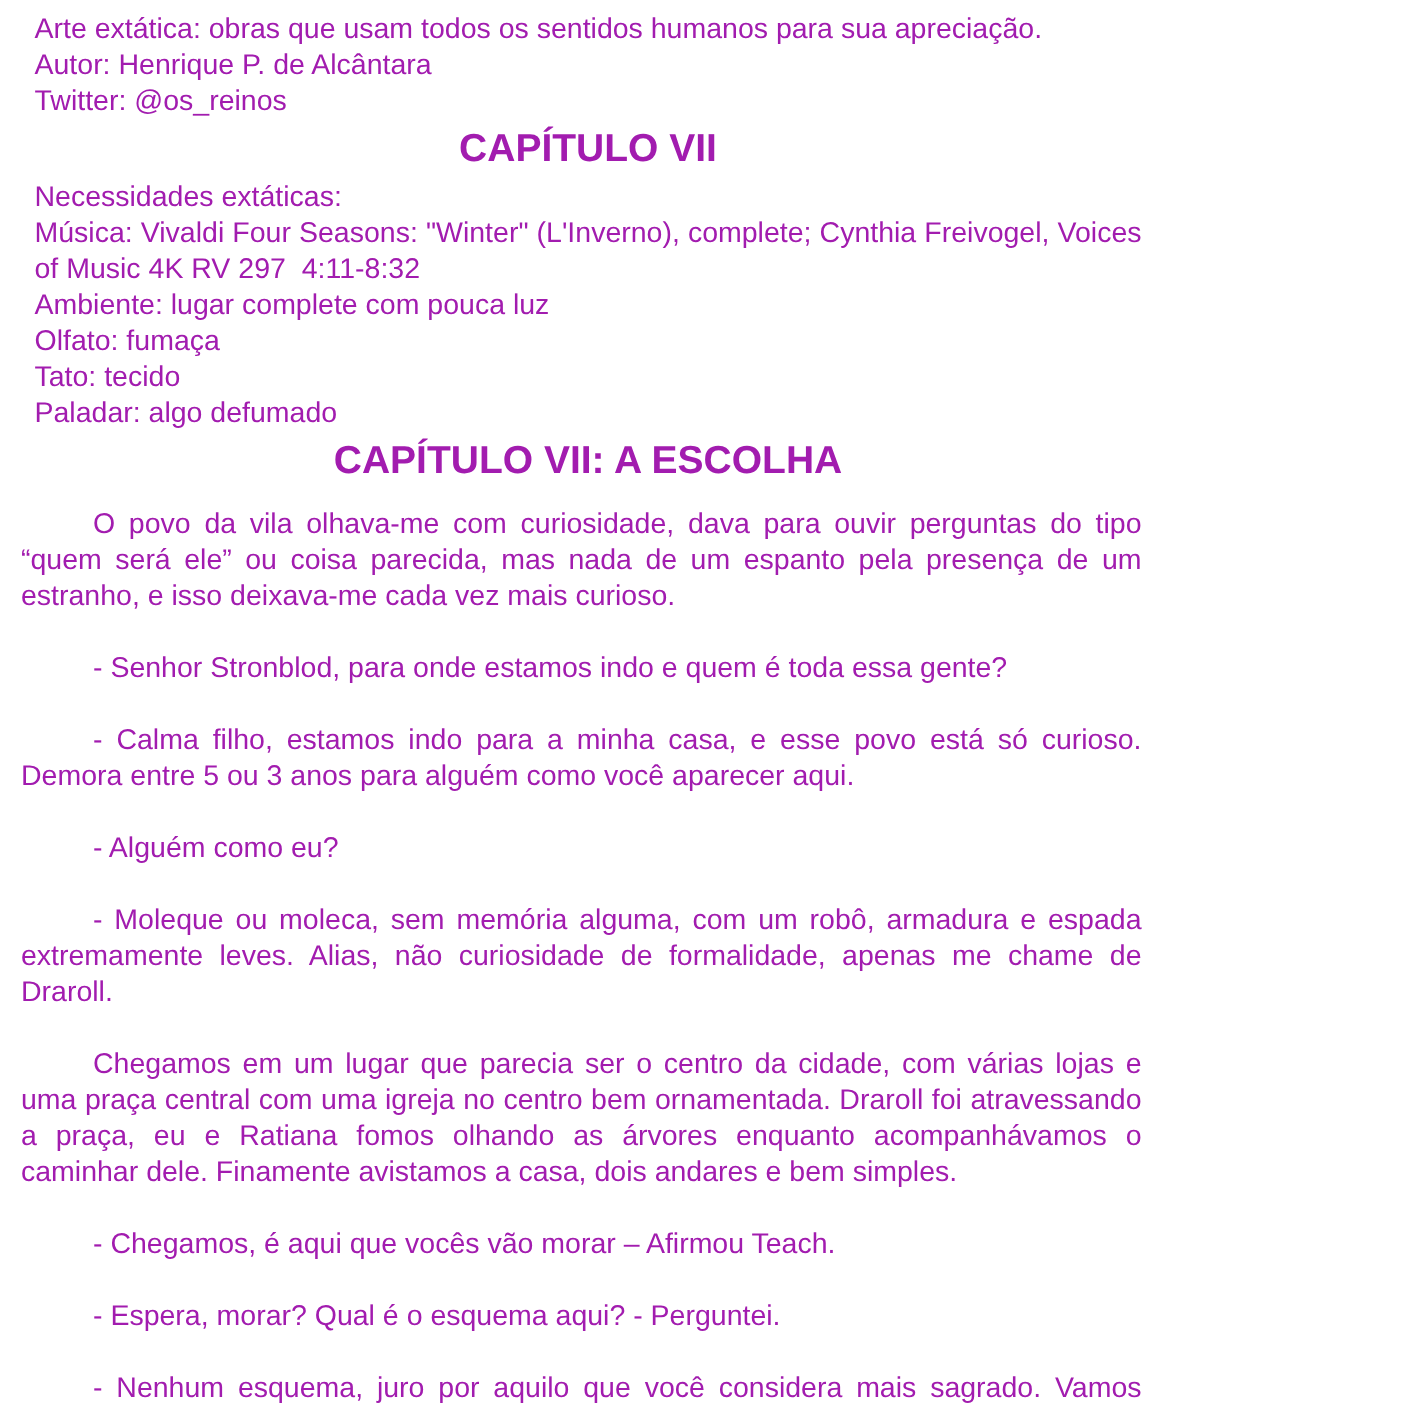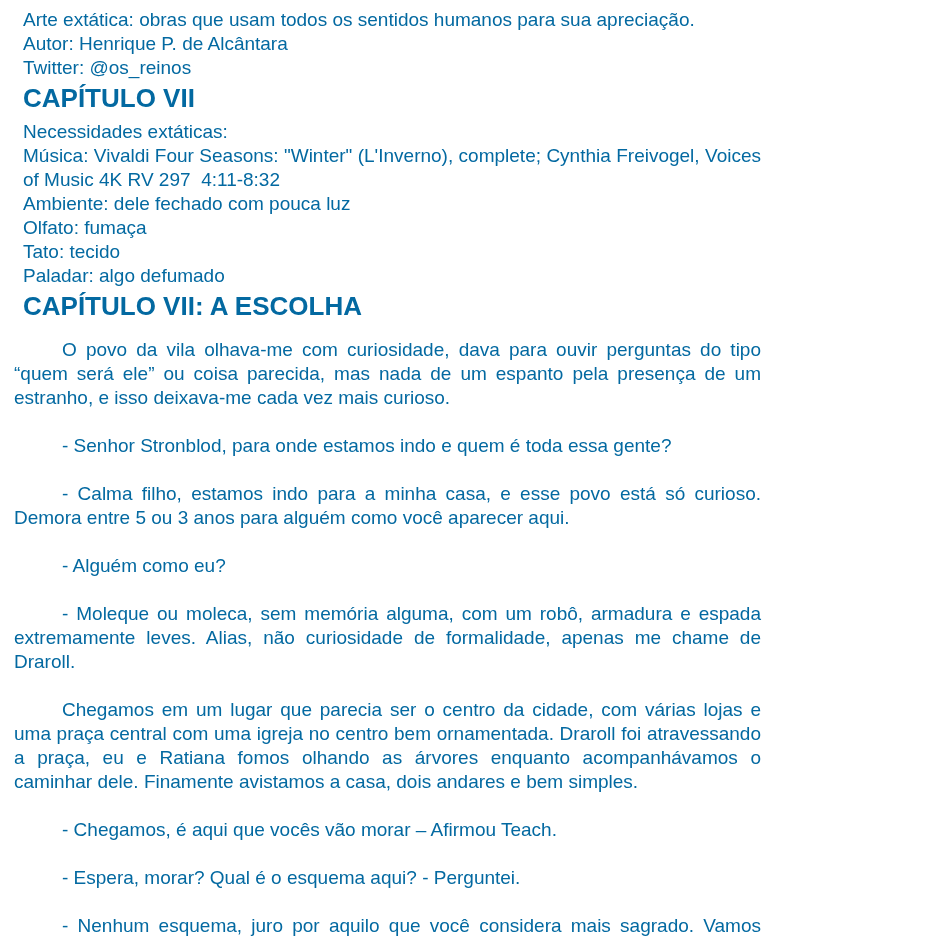--- a/index.html
+++ b/index.html
@@ -7,39 +7,39 @@
     padding: 0;
     background: #ffffff;
   }
   .page {
     position: relative;
     width: 768px;
     height: 940px;
     box-sizing: border-box;
     overflow: hidden;
     background: #ffffff;
-    color: #0369a1;
+    color: #a21caf;
     font-family: "Liberation Sans", "DejaVu Sans", sans-serif;
     font-size: 19px;
     line-height: 24px;
     padding-top: 8px;
   }
   .meta {
     margin: 0 7px 0 23px;
     text-align: justify;
   }
   .meta p {
     margin: 0;
   }
   h1.chapter {
     font-family: "Liberation Sans", "DejaVu Sans", sans-serif;
     font-size: 26px;
     line-height: 32px;
     font-weight: bold;
-    text-align: left;
+    text-align: center;
     margin: 2px 7px 6px 23px;
   }
   h1.chapter.section {
     margin-bottom: 16px;
   }
   .body {
     margin: 0 7px 0 14px;
     text-align: justify;
   }
   .body p {
@@ -60,21 +60,21 @@
     <p>Arte extática: obras que usam todos os sentidos humanos para sua apreciação.</p>
     <p>Autor: Henrique P. de Alcântara</p>
     <p>Twitter: @os_reinos</p>
   </div>
 
   <h1 class="chapter">CAPÍTULO VII</h1>
 
   <div class="meta">
     <p>Necessidades extáticas:</p>
     <p>Música: Vivaldi Four Seasons: "Winter" (L'Inverno), complete; Cynthia Freivogel, Voices of Music 4K RV 297&nbsp; 4:11-8:32</p>
-    <p>Ambiente: dele fechado com pouca luz</p>
+    <p>Ambiente: lugar complete com pouca luz</p>
     <p>Olfato: fumaça</p>
     <p>Tato: tecido</p>
     <p>Paladar: algo defumado</p>
   </div>
 
   <h1 class="chapter section">CAPÍTULO VII: A ESCOLHA</h1>
 
   <div class="body">
     <p>O povo da vila olhava-me com curiosidade, dava para ouvir perguntas do tipo “quem será ele” ou coisa parecida, mas nada de um espanto pela presença de um estranho, e isso deixava-me cada vez mais curioso.</p>
     <p>- Senhor Stronblod, para onde estamos indo e quem é toda essa gente?</p>

